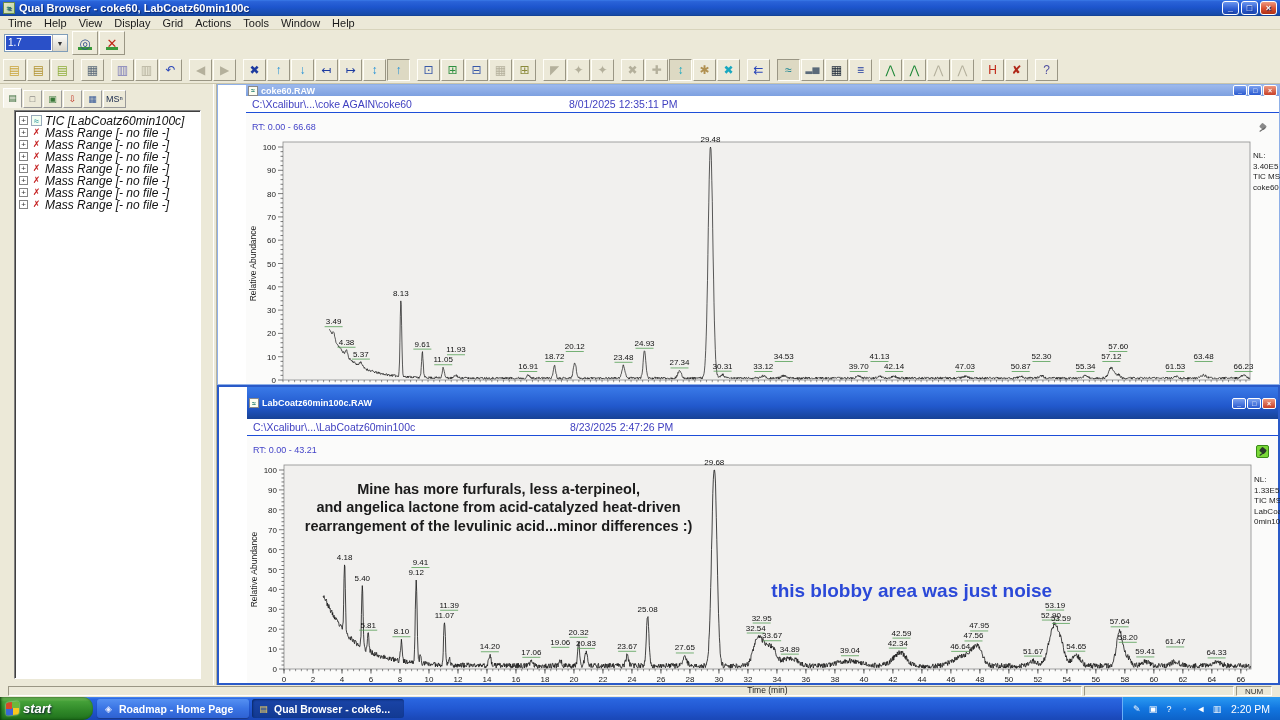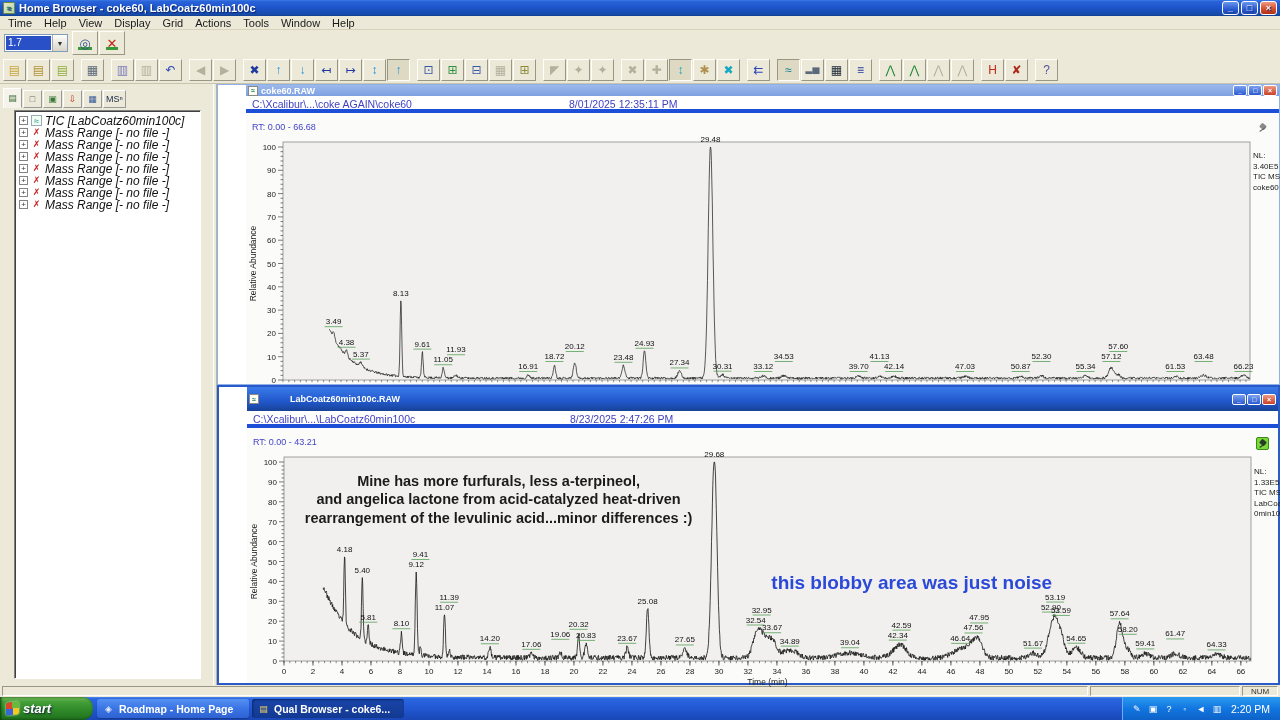--- a/index.html
+++ b/index.html
@@ -57,44 +57,44 @@
   .tlabel { font-size:12px; color:#111; white-space:nowrap;font-style:italic; }
   .splitter { width:4px; background:#ece9d8; border-left:1px solid #fff; border-right:1px solid #b8b4a0; cursor:col-resize; }
 
   
   .workspace { width:1063px; display:flex; flex-direction:column; }
   .panel { display:flex; flex-direction:column; background:#fff;padding-left:28px; }
   .panel.top { height:301px; border:1px solid #8fb0e8; }
   .panel.bot { height:300px; border:2px solid #2a5ac8; }
   .ptitle { display:flex; align-items:center; padding:0 2px; color:#fff; font-size:9px; font-weight:bold; flex:none; }
   .panel.top .ptitle { height:11px; background:linear-gradient(180deg,#9db9ec,#7da0e0); }
-  .panel.bot .ptitle { height:24px; background:linear-gradient(180deg,#3a7ae8,#2158cc 60%,#174296);gap:28px; }
+  .panel.bot .ptitle { height:32px; background:linear-gradient(180deg,#3a7ae8,#2158cc 60%,#174296); }
   .pico { width:10px; height:10px; margin-right:3px; background:#fdfdf0; border:1px solid #888; font-size:7px; color:#0a7060;
     display:inline-flex; align-items:center; justify-content:center; }
   .ptxt { flex:1; white-space:nowrap; overflow:hidden; }
   .pbtns { display:flex; gap:1px; }
   .pb { width:14px; height:11px; border:1px solid #fff; border-radius:2px; font-size:7px; font-weight:bold; color:#fff;
     display:inline-flex; align-items:center; justify-content:center; cursor:pointer;
     background:linear-gradient(180deg,#7aa0ef,#2a5ad0); font-style:normal; }
   .pb.cls { background:linear-gradient(180deg,#ee9980,#c84028); }
-  .phead { height:17px; background:#fff; border-bottom:4px solid #1d4ed8; position:relative; flex:none; }
+  .phead { height:17px; background:#fff; border-bottom:1px solid #1d4ed8; position:relative; flex:none; }
   .ppath, .pdate { position:absolute; top:2px; font-size:10.5px; color:#3f3fc0; white-space:nowrap; }
   .ppath { left:6px; } .pdate { left:323px; }
   .pchart { flex:1; position:relative; background:#fbfbfa; }
   .pchart svg { position:absolute; left:0; top:0; }
   .rt { position:absolute; left:6px; top:9px; font-size:9px; color:#4343c8; }
   .nl { position:absolute; left:1007px; top:38px; width:52px; font-size:8px; line-height:10.5px; color:#222; white-space:pre-line; }
   .pin { position:absolute; right:9px; top:9px; width:13px; height:13px; cursor:pointer; }
   .pin i { position:absolute; left:3px; top:2px; width:6px; height:5px; background:#8a8a8a; border-radius:1px; transform:rotate(40deg); }
   .pin b { position:absolute; left:2px; top:7px; width:7px; height:1px; background:#6a6a6a; transform:rotate(-35deg); }
   .pin.green { background:#7ad838; border:1px solid #3a8a18; border-radius:2px; }
   .pin.green i { background:#2a3a2a; } .pin.green b { background:#2a3a2a; }
 
   
-  .statusbar { height:12px; display:flex; gap:2px; align-items:stretch; background:#ece9d8; padding:1px 2px; }
+  .statusbar { height:12px; display:flex; gap:2px; align-items:stretch; background:#ece9d8; padding:1px 8px; }
   .sb-main { flex:1; border:1px solid; border-color:#9a9684 #fff #fff #9a9684; }
   .sb-cell { width:150px; border:1px solid; border-color:#9a9684 #fff #fff #9a9684; }
   .sb-num { width:36px; border:1px solid; border-color:#9a9684 #fff #fff #9a9684; font-size:8px; color:#333;
     display:flex; align-items:center; justify-content:center; }
 
   
   .taskbar { height:23px; display:flex; align-items:stretch;
     background:linear-gradient(180deg,#4a8af0 0%,#2a66e0 8%,#2258d2 50%,#1a48b8 95%); }
   .start { width:93px; display:flex; align-items:center; gap:4px; padding:0 10px 0 6px; color:#fff; font-size:13px;
     font-weight:bold; font-style:italic; text-shadow:1px 1px 2px #123;
@@ -113,21 +113,21 @@
   .tray .tico { font-size:9px; width:12px; text-align:center; cursor:pointer; }
   .tray .time { font-size:10.5px; margin-left:4px; }
 </style>
 </head>
 <body>
 
 <div id="screen">
 
   <div class="xp-titlebar">
     <span class="app-ico">≈</span>
-    <span class="ttl">Home Browser - coke60, LabCoatz60min100c</span>
+    <span class="ttl">Qual Browser - coke60, LabCoatz60min100c</span>
     <span class="wbtns">
       <b class="wb">_</b>
       <b class="wb">□</b>
       <b class="wb cls">×</b>
     </span>
   </div>
 
   <div class="menubar" id="menubar">
       <span class="menu-item">Time</span>
       <span class="menu-item">Help</span>

